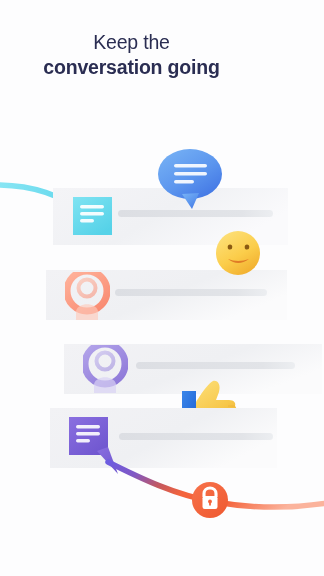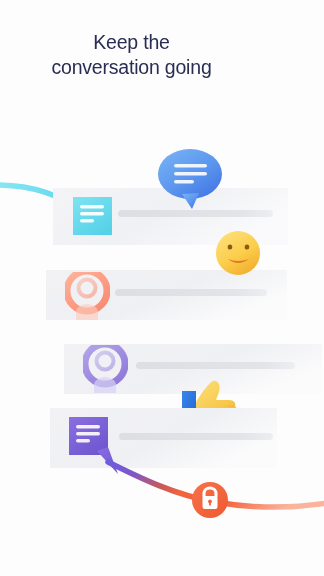--- a/index.html
+++ b/index.html
@@ -31,21 +31,21 @@
     width: 263px;
     text-align: center;
     color: #2a2d52;
     font-size: 19.5px;
     line-height: 25px;
     font-weight: 400;
     letter-spacing: -0.2px;
     white-space: nowrap;
   }
   .headline .l1 { display: block; }
-  .headline .l2 { display: block; }
+  .headline .l2 { display: block; font-weight: bold; }
 
   
   .stage {
     position: absolute;
     left: 0;
     top: 0;
     width: 324px;
     height: 576px;
   }
   .stage svg {

